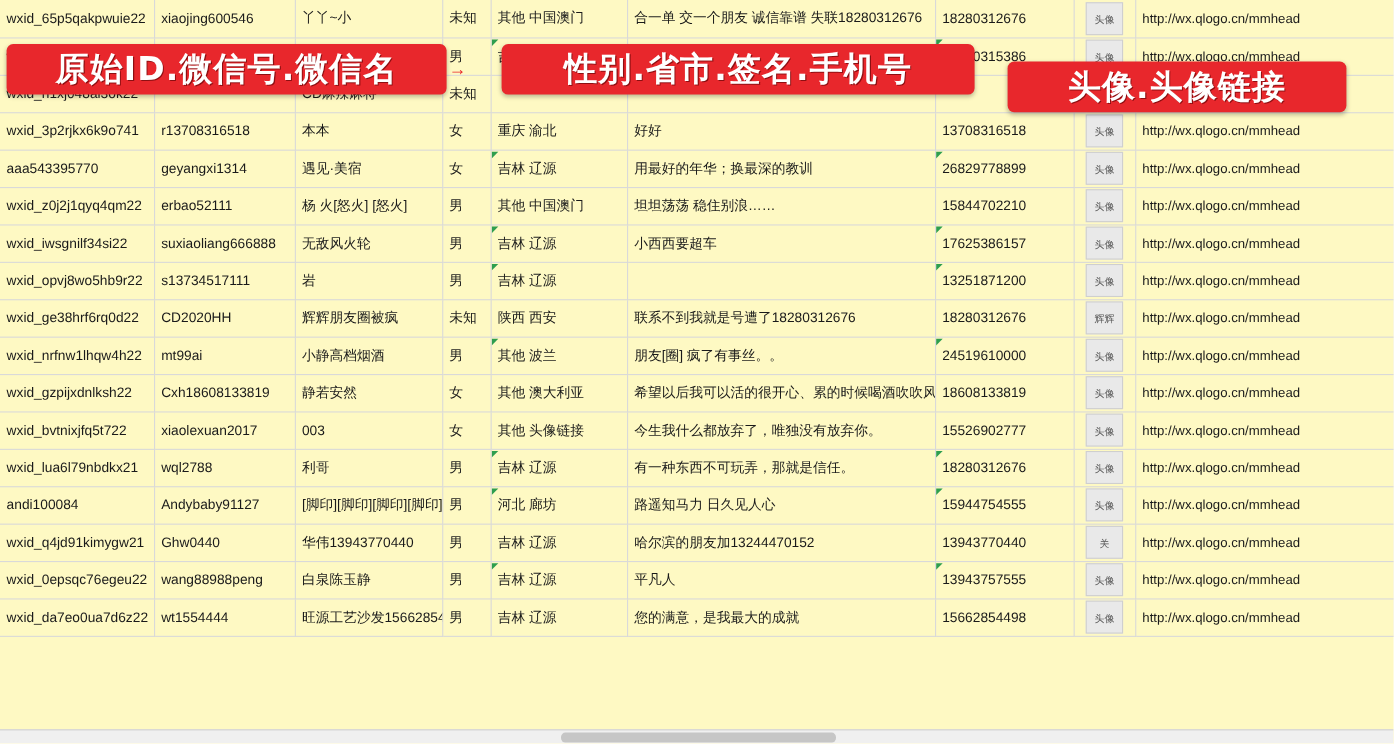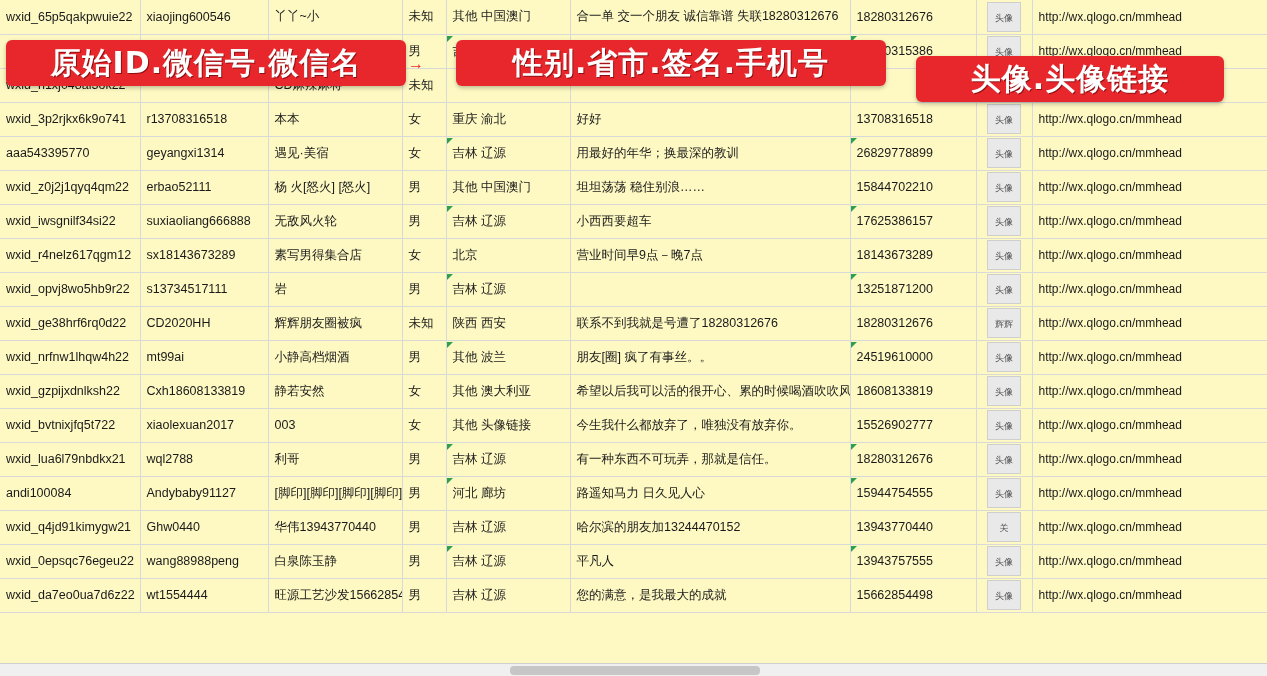--- a/index.html
+++ b/index.html
@@ -228,33 +228,20 @@
           <td class="gender">男</td>
           <td class="mark-col marked">吉林 辽源</td>
           <td class="">小西西要超车</td>
           <td class="mark-col marked">17625386157</td>
           <td class="avatar-cell">
             <span class="avatar">头像</span>
           </td>
           <td class="link">http://wx.qlogo.cn/mmhead</td>
         </tr>
         <tr>
-          <td class="">wxid_r4nelz617qgm12</td>
-          <td class="">sx18143673289</td>
-          <td class="">素写男得集合店</td>
-          <td class="gender">女</td>
-          <td class="">北京</td>
-          <td class="">营业时间早9点－晚7点</td>
-          <td class="">18143673289</td>
-          <td class="avatar-cell">
-            <span class="avatar">头像</span>
-          </td>
-          <td class="link">http://wx.qlogo.cn/mmhead</td>
-        </tr>
-        <tr>
           <td class="">wxid_opvj8wo5hb9r22</td>
           <td class="">s13734517111</td>
           <td class="">岩</td>
           <td class="gender">男</td>
           <td class="mark-col marked">吉林 辽源</td>
           <td class=""></td>
           <td class="mark-col marked">13251871200</td>
           <td class="avatar-cell">
             <span class="avatar">头像</span>
           </td>

